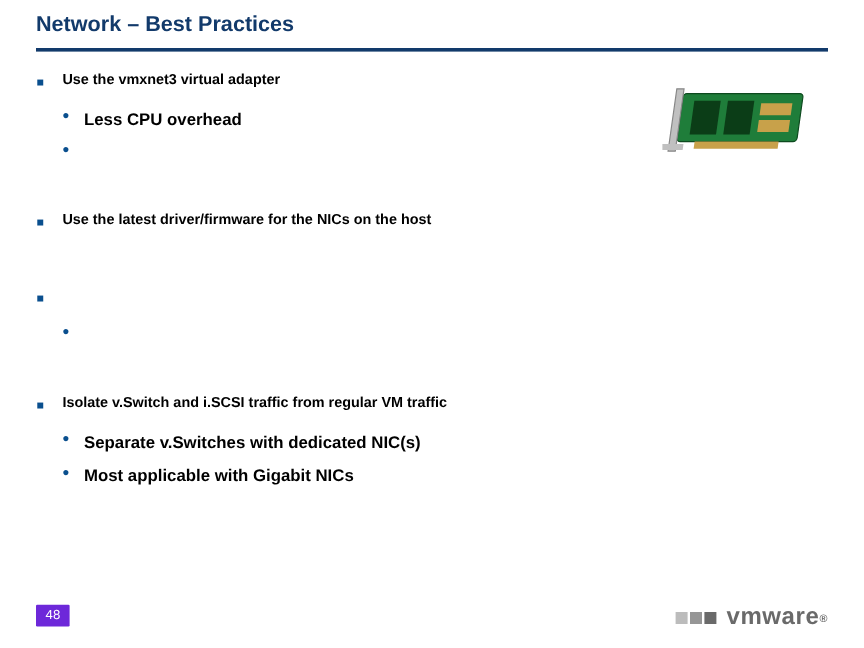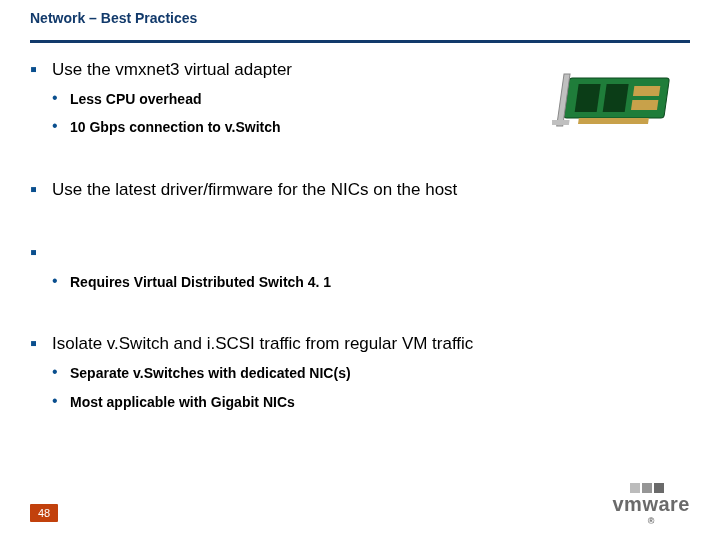--- a/index.html
+++ b/index.html
@@ -16,21 +16,21 @@
   .slide {
     width: 720px;
     height: 540px;
     position: relative;
     box-sizing: border-box;
   }
   .title {
     position: absolute;
     left: 30px;
     top: 10px;
-    font-size: 14px;
+    font-size: 18px;
     font-weight: bold;
     color: #123a6b;
   }
   .title-rule {
     position: absolute;
     left: 30px;
     top: 40px;
     width: 660px;
     height: 0;
     border-top: 3px solid #123a6b;
@@ -50,22 +50,22 @@
   .lvl1 .bullet {
     color: #0a4f8e;
     font-size: 20px;
     font-weight: bold;
     margin-right: 10px;
     line-height: 1.05;
     display: inline-block;
     min-width: 12px;
   }
   .lvl1 .text {
-    font-size: 17px;
-    font-weight: normal;
+    font-size: 12px;
+    font-weight: bold;
     line-height: 1.25;
   }
   .lvl2 {
     display: flex;
     align-items: flex-start;
     margin-left: 22px;
     margin-top: 10px;
     margin-bottom: 2px;
   }
   .lvl2 .bullet {
@@ -87,37 +87,36 @@
     right: 28px;
     top: 60px;
     width: 140px;
     height: 80px;
   }
   .nic-image svg { width: 100%; height: 100%; }
   .page-num {
     position: absolute;
     left: 30px;
     bottom: 18px;
-    background: #c2410c;
+    background: #6d28d9;
     color: #ffffff;
     font-size: 11px;
     padding: 3px 8px;
     border-radius: 1px;
   }
   .logo {
     position: absolute;
     right: 30px;
     bottom: 14px;
     font-size: 20px;
     font-weight: bold;
     letter-spacing: 0.5px;
     color: #6a6a6a;
     display: flex;
     align-items: center;
-    flex-direction: column;
   }
   .logo .boxes {
     display: inline-flex;
     margin-right: 6px;
   }
   .logo .boxes span {
     width: 10px; height: 10px;
     background: #6a6a6a;
     margin-right: 2px;
     display: inline-block;
@@ -155,38 +154,36 @@
     <div class="lvl1">
       <span class="bullet">▪</span>
       <span class="text">Use the vmxnet3 virtual adapter</span>
     </div>
     <div class="lvl2">
       <span class="bullet">•</span>
       <span class="text">Less CPU overhead</span>
     </div>
     <div class="lvl2">
       <span class="bullet">•</span>
-      <span class="text">10 Gbps connection to v.Switch</span>
     </div>
 
     <div class="spacer"></div>
 
     <div class="lvl1">
       <span class="bullet">▪</span>
       <span class="text">Use the latest driver/firmware for the NICs on the host</span>
     </div>
 
     <div class="spacer"></div>
 
     <div class="lvl1">
       <span class="bullet">▪</span>
     </div>
     <div class="lvl2">
       <span class="bullet">•</span>
-      <span class="text">Requires Virtual Distributed Switch 4. 1</span>
     </div>
 
     <div class="spacer"></div>
 
     <div class="lvl1">
       <span class="bullet">▪</span>
       <span class="text">Isolate v.Switch and i.SCSI traffic from regular VM traffic</span>
     </div>
     <div class="lvl2">
       <span class="bullet">•</span>

